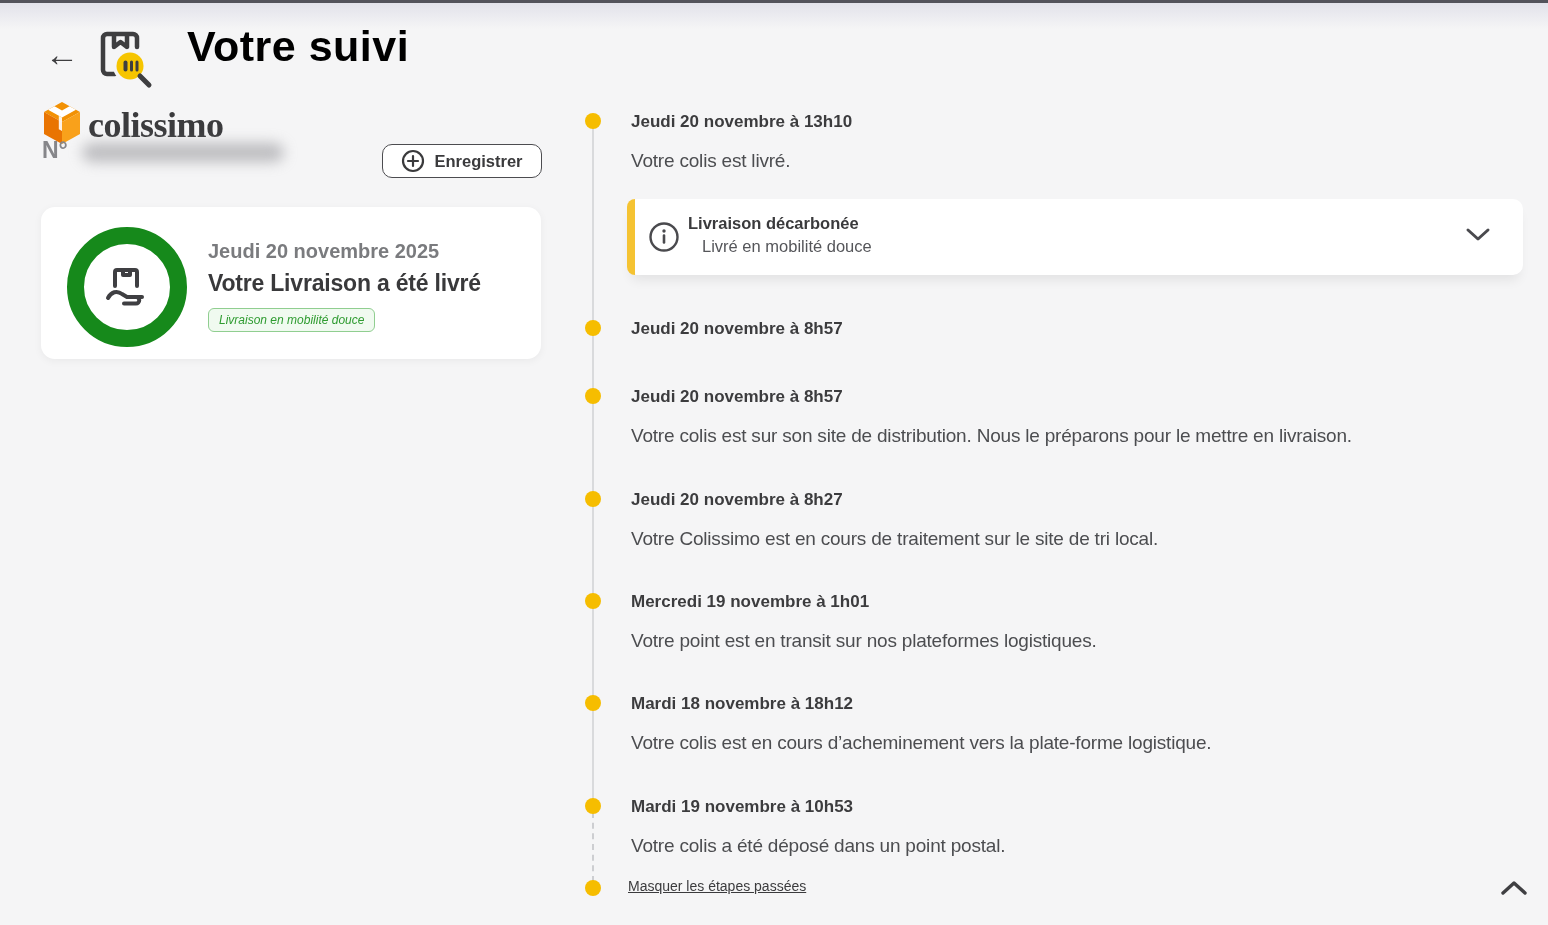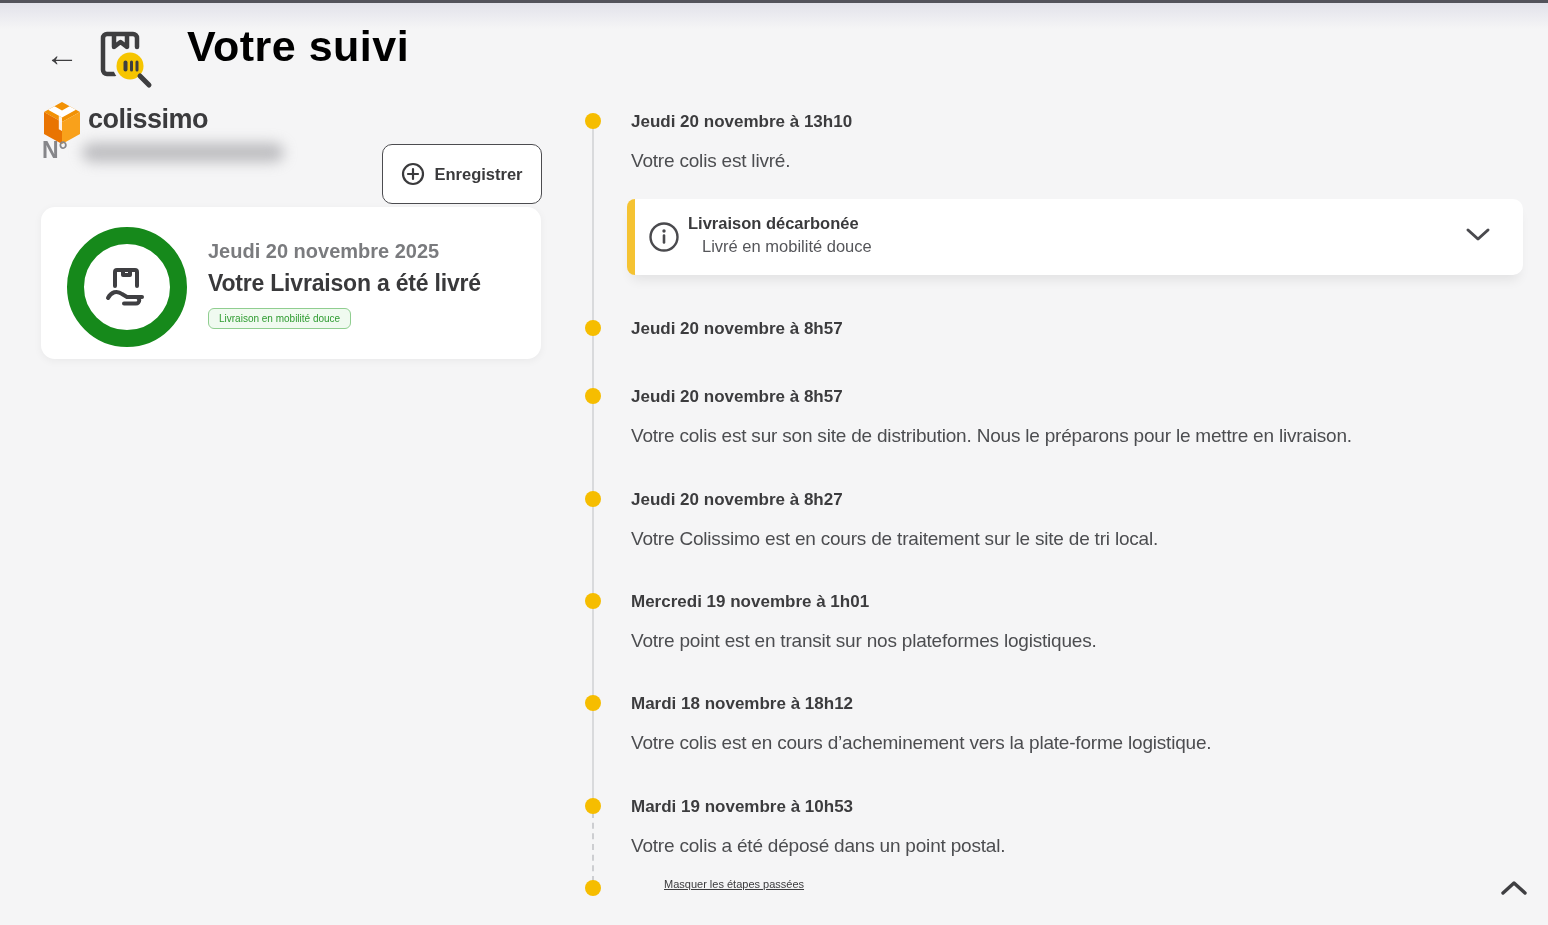--- a/index.html
+++ b/index.html
@@ -16,39 +16,39 @@
 
   
   .back-btn { position:absolute; left:40px; top:34px; width:44px; height:40px;
     background:none; border:none; font-size:34px; line-height:38px; color:#3e3e40; cursor:pointer; }
   .hdr-icon { position:absolute; left:93px; top:25px; }
   .page-title { position:absolute; left:167px; top:22px; font-size:43px; font-weight:700;
     color:#000000; letter-spacing:0.5px;margin-left:20px; }
 
   
   .logo { position:absolute; left:42px; top:101px; }
-  .wordmark { position:absolute; left:88px; top:104px; font-size:27px; font-weight:700; color:#3b3b3d; letter-spacing:-0.5px; }
+  .wordmark { position:absolute; left:88px; top:104px; font-size:36px; font-weight:700; color:#3b3b3d; letter-spacing:-0.5px;font-family:Liberation Serif, serif; }
   .num-label { position:absolute; left:42px; top:137px; font-size:23px; font-weight:700; color:#86868a; }
   .num-blur { position:absolute; left:82px; top:143px; width:202px; height:19px;
     background:#8e8e93; border-radius:10px; filter:blur(7px); opacity:0.55; }
-  .save-btn { position:absolute; left:382px; top:144px; width:160px; height:60px;
+  .save-btn { position:absolute; left:382px; top:144px; width:160px; height:34px;
     background:#ffffff; border:1.6px solid #4c4c50; border-radius:10px;
     display:flex; align-items:center; justify-content:center; gap:9px; cursor:pointer; }
   .save-btn span { font-size:16.5px; font-weight:700; color:#3a3a3c; }
 
   
   .status-card { position:absolute; left:41px; top:207px; width:500px; height:152px;
     background:#fff; border-radius:14px; box-shadow:0 2px 8px rgba(0,0,0,0.05); }
   .green-ring { position:absolute; left:67px; top:227px; width:120px; height:120px;
     border:17px solid #16891b; border-radius:50%; background:#fff;
     display:flex; align-items:center; justify-content:center; }
   .sc-date { position:absolute; left:208px; top:240px; font-size:20px; font-weight:700; color:#7a7b7e; }
   .sc-title { position:absolute; left:208px; top:270px; font-size:23px; font-weight:700; color:#39393b; letter-spacing:-0.2px; }
-  .sc-badge { position:absolute; left:208px; top:308px; font-size:10px; color:#2e9b30;
-    background:#f0faf0; border:1px solid #90ce90; border-radius:6px; padding:4px 10px; }
+  .sc-badge { position:absolute; left:208px; top:308px; font-size:12px; color:#2e9b30;
+    background:#f0faf0; border:1px solid #90ce90; border-radius:6px; padding:4px 10px;font-style:italic; }
 
   
   .tl-line-solid { position:absolute; left:592px; top:121px; width:2px; height:685px; background:#d9dadc; }
   .tl-line-dashed { position:absolute; left:592px; top:812px; height:70px; width:0;
     border-left:2px dashed #cdced1; }
   .tl-entry { position:absolute; left:585px; width:950px; }
   .tl-dot { position:absolute; left:0; top:0; width:16px; height:16px; border-radius:50%; background:#f6bd00; }
   .tl-date { position:absolute; left:46px; top:-1px; font-size:17px; font-weight:700; color:#3c3c3e; white-space:nowrap; }
   .tl-text { position:absolute; left:46px; top:37px; font-size:19px; color:#4c4d50; white-space:nowrap; letter-spacing:-0.2px; }
 
@@ -57,21 +57,21 @@
     background:#fff; border-radius:10px; box-shadow:0 9px 12px -4px rgba(0,0,0,0.08); cursor:pointer; }
   .info-bar { position:absolute; left:0; top:0; width:8px; height:76px; background:#f5c332;
     border-radius:8px 0 0 8px; }
   .info-icon { position:absolute; left:21px; top:22px; }
   .info-title { position:absolute; left:61px; top:15px; font-size:16.5px; font-weight:700; color:#3a3a3c; }
   .info-sub { position:absolute; left:61px; top:38px; font-size:16.5px; color:#55565a;margin-left:14px; }
   .info-chevron { position:absolute; right:32px; top:28px; }
 
   
   .mask-dot { position:absolute; left:585px; top:880px; width:16px; height:16px; border-radius:50%; background:#f6bd00; }
-  .mask-link { position:absolute; left:664px; top:878px; font-size:11px; color:#3b3b3d;
+  .mask-link { position:absolute; left:628px; top:878px; font-size:14px; color:#3b3b3d;
     text-decoration:underline; cursor:pointer; background:none; border:none;
     font-family:"Liberation Sans","DejaVu Sans",sans-serif; }
   .mask-chevron { position:absolute; left:1500px; top:880px; cursor:pointer; }
 
   svg { display:block; }
 </style>
 </head>
 <body>
 
 <div class="top-edge"></div>

